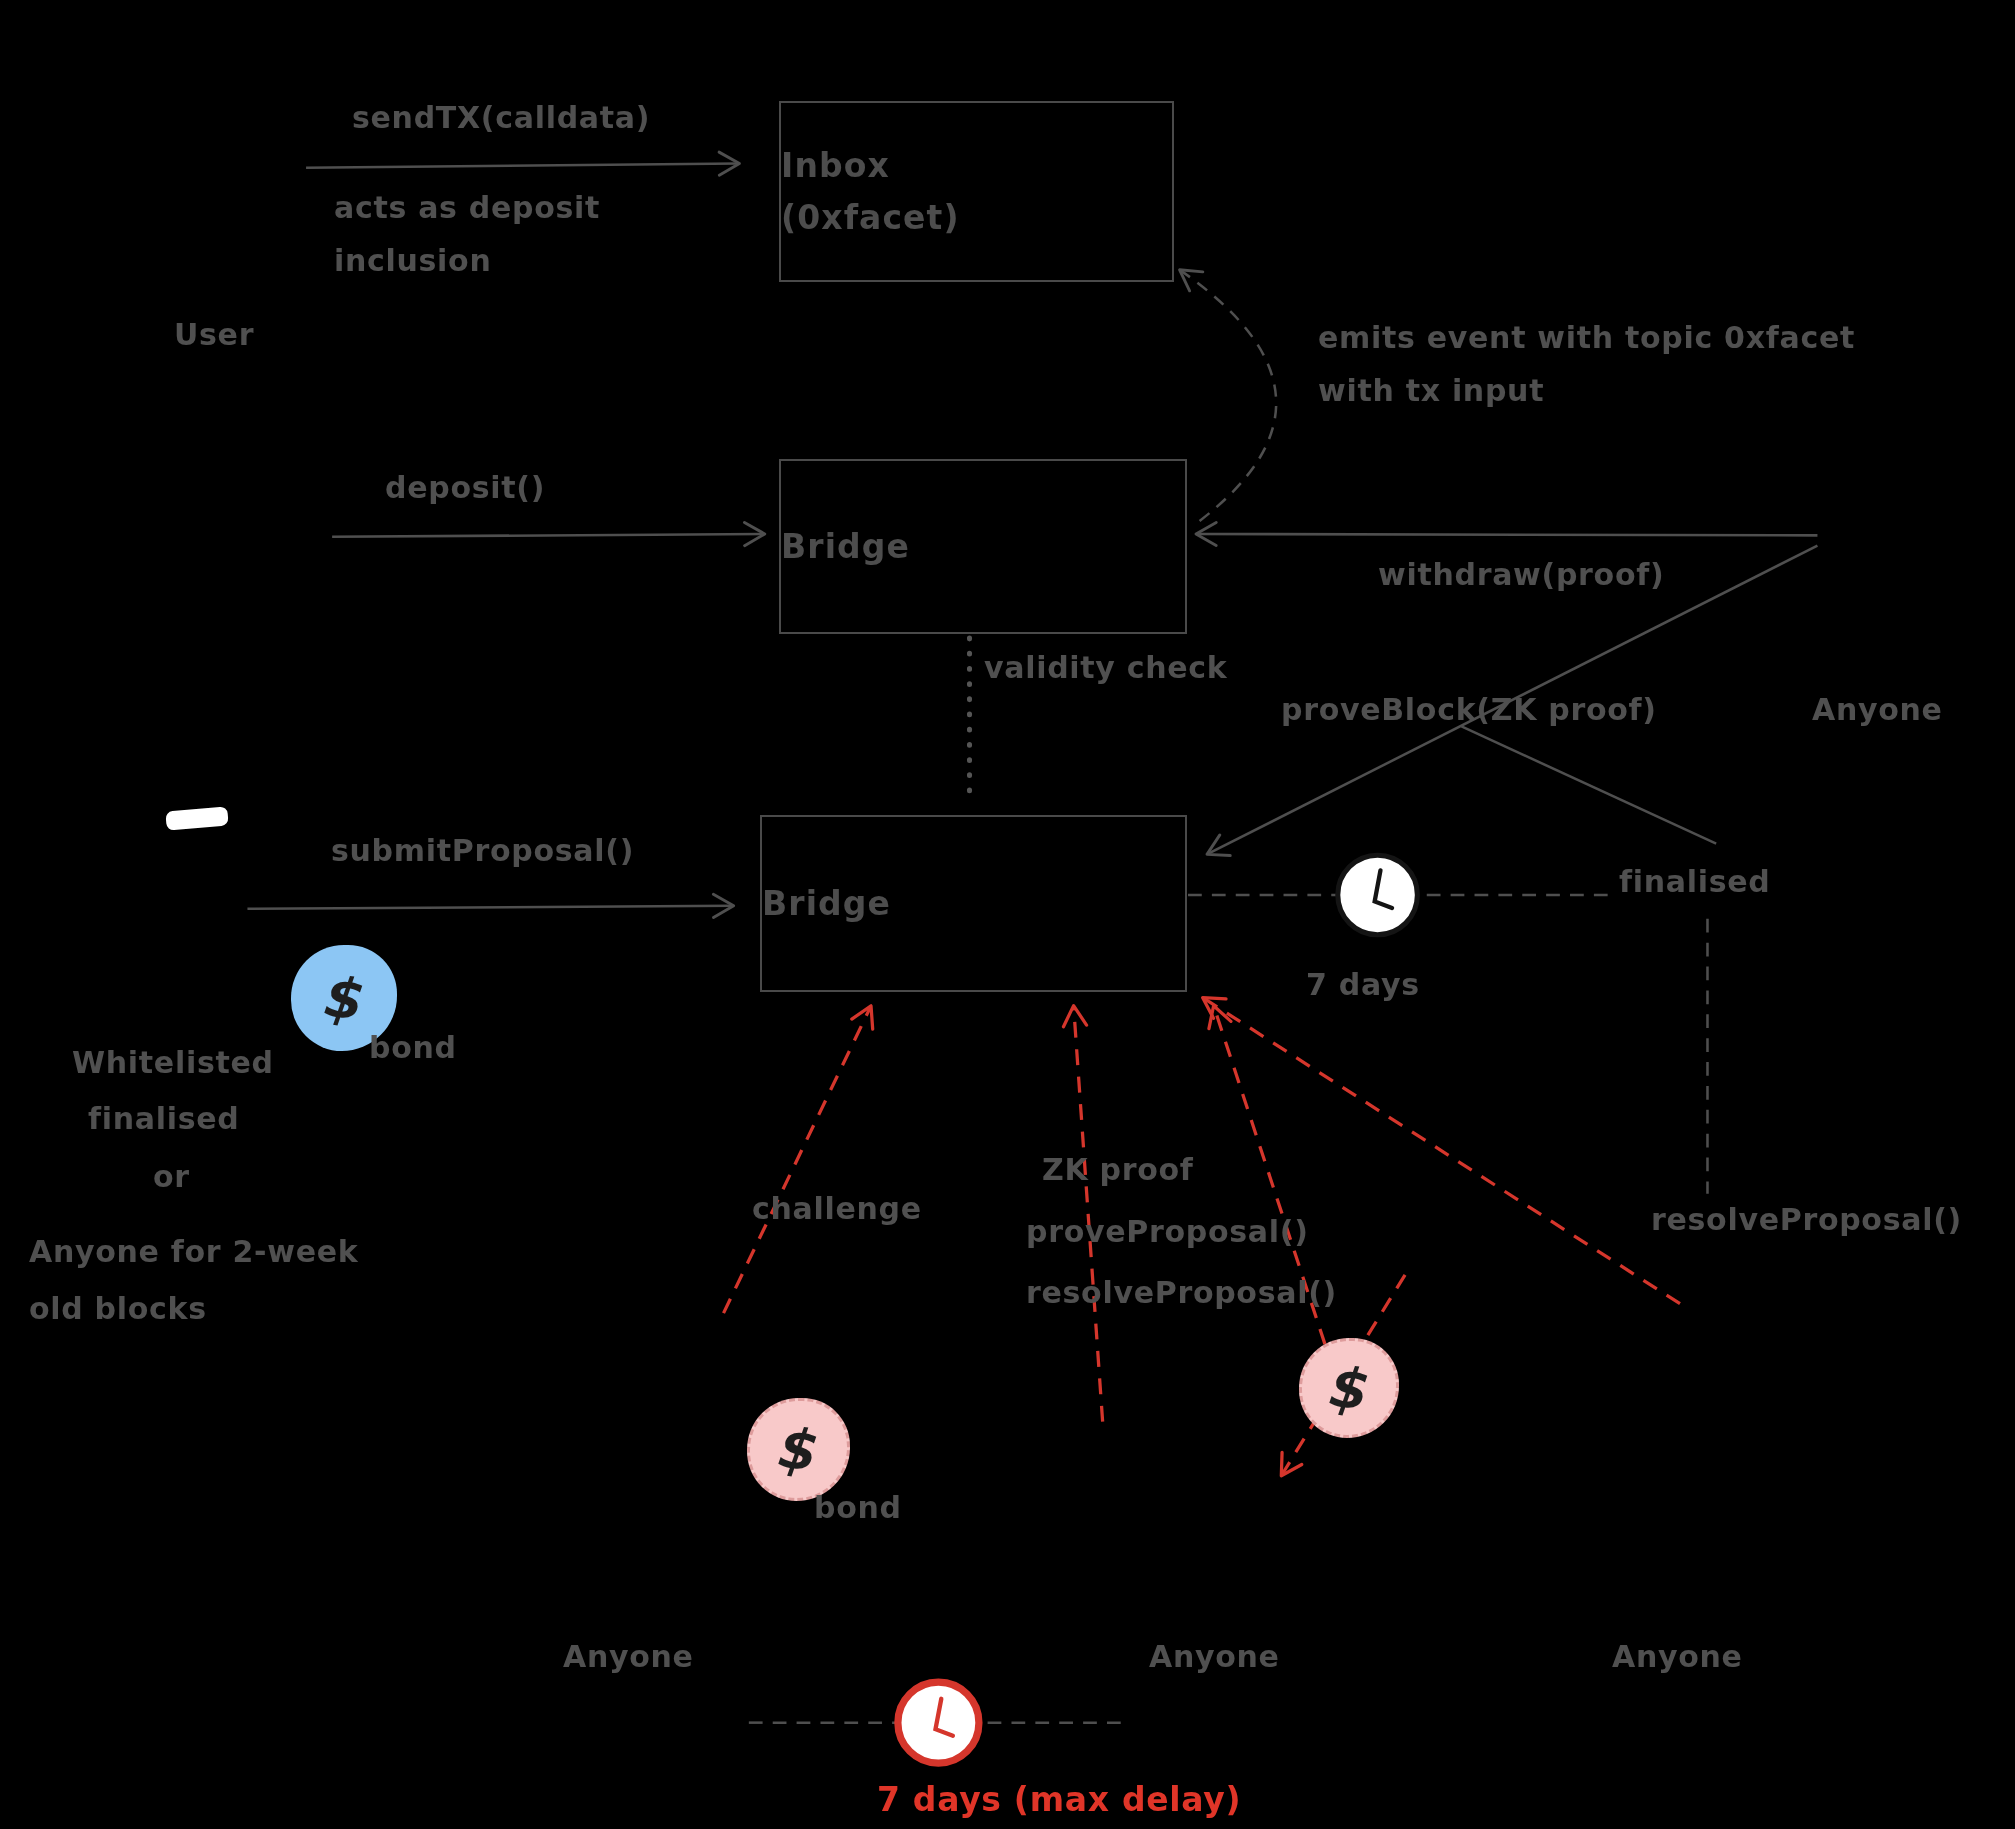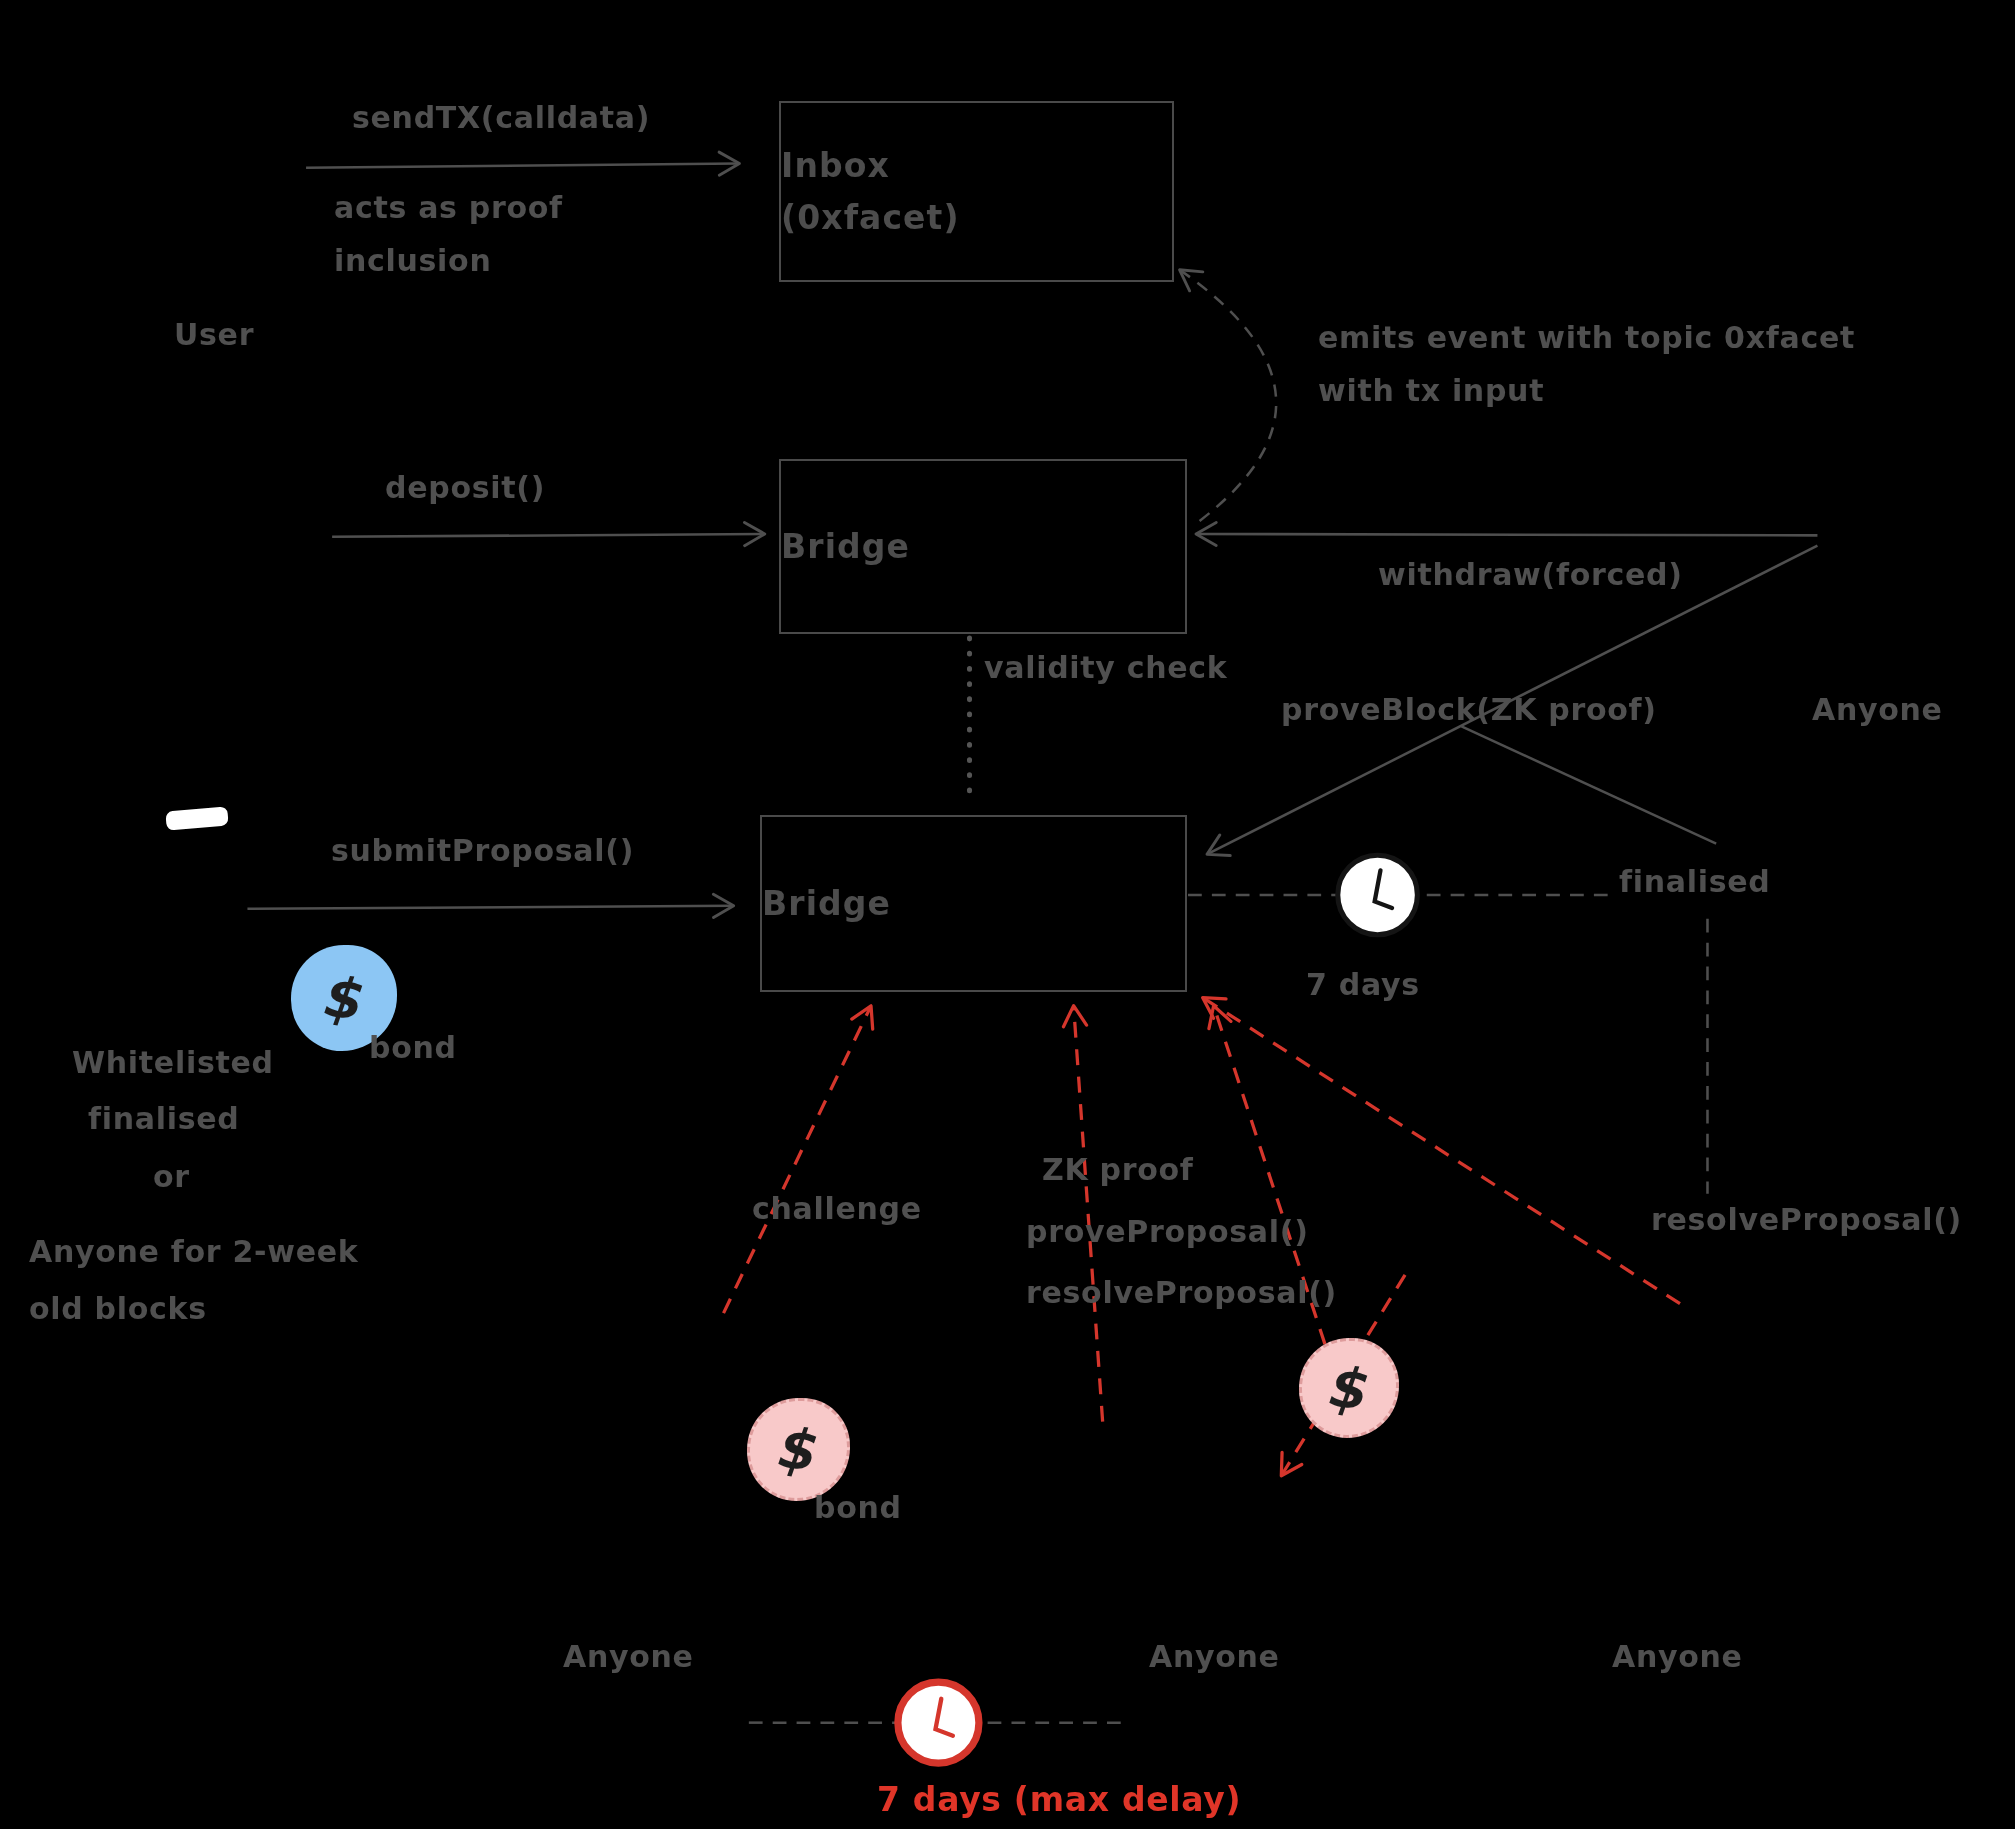--- a/index.html
+++ b/index.html
@@ -104,29 +104,29 @@
     <span class="dollar">$</span>
   </div>
   <div class="coin coin-pink" style="left:747px;top:1398px;width:97px;height:97px">
     <span class="dollar">$</span>
   </div>
   <div class="coin coin-pink" style="left:1299px;top:1338px;width:94px;height:94px">
     <span class="dollar">$</span>
   </div>
 
   <div class="lbl" style="left:352px;top:100px">sendTX(calldata)</div>
-  <div class="lbl" style="left:334px;top:190px">acts as proof</div>
+  <div class="lbl" style="left:334px;top:190px">acts as deposit</div>
   <div class="lbl" style="left:334px;top:243px">inclusion</div>
   <div class="lbl" style="left:174px;top:317px">User</div>
 
   <div class="lbl" style="left:1318px;top:320px">emits event with topic 0xfacet</div>
   <div class="lbl" style="left:1318px;top:373px">with tx input</div>
 
   <div class="lbl" style="left:385px;top:470px">deposit()</div>
-  <div class="lbl" style="left:1378px;top:557px">withdraw(forced)</div>
+  <div class="lbl" style="left:1378px;top:557px">withdraw(proof)</div>
   <div class="lbl" style="left:984px;top:650px">validity check</div>
   <div class="lbl" style="left:1281px;top:692px">proveBlock(ZK proof)</div>
   <div class="lbl" style="left:1812px;top:692px">Anyone</div>
 
   <div class="lbl" style="left:331px;top:833px">submitProposal()</div>
   <div class="lbl" style="left:369px;top:1030px">bond</div>
 
   <div class="lbl" style="left:72px;top:1045px">Whitelisted</div>
   <div class="lbl" style="left:88px;top:1101px">finalised</div>
   <div class="lbl" style="left:153px;top:1159px">or</div>

